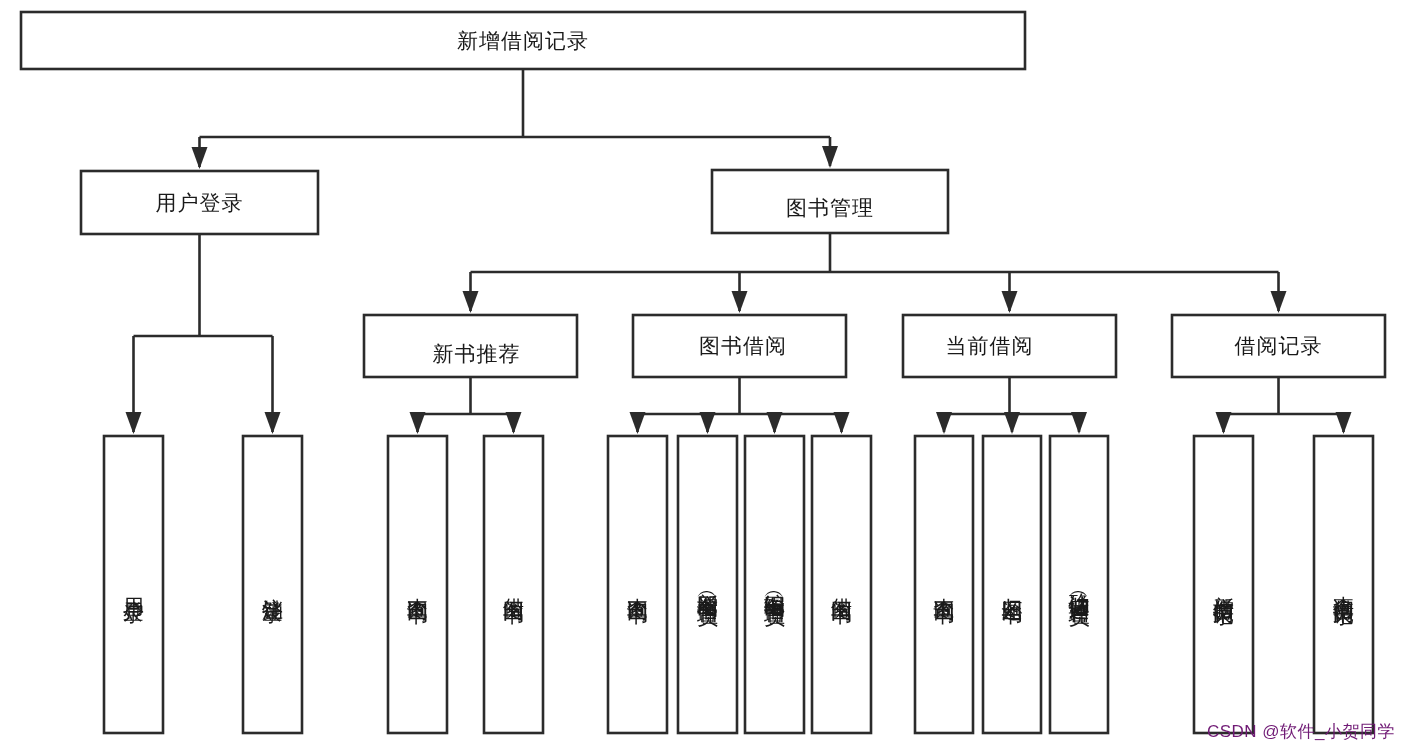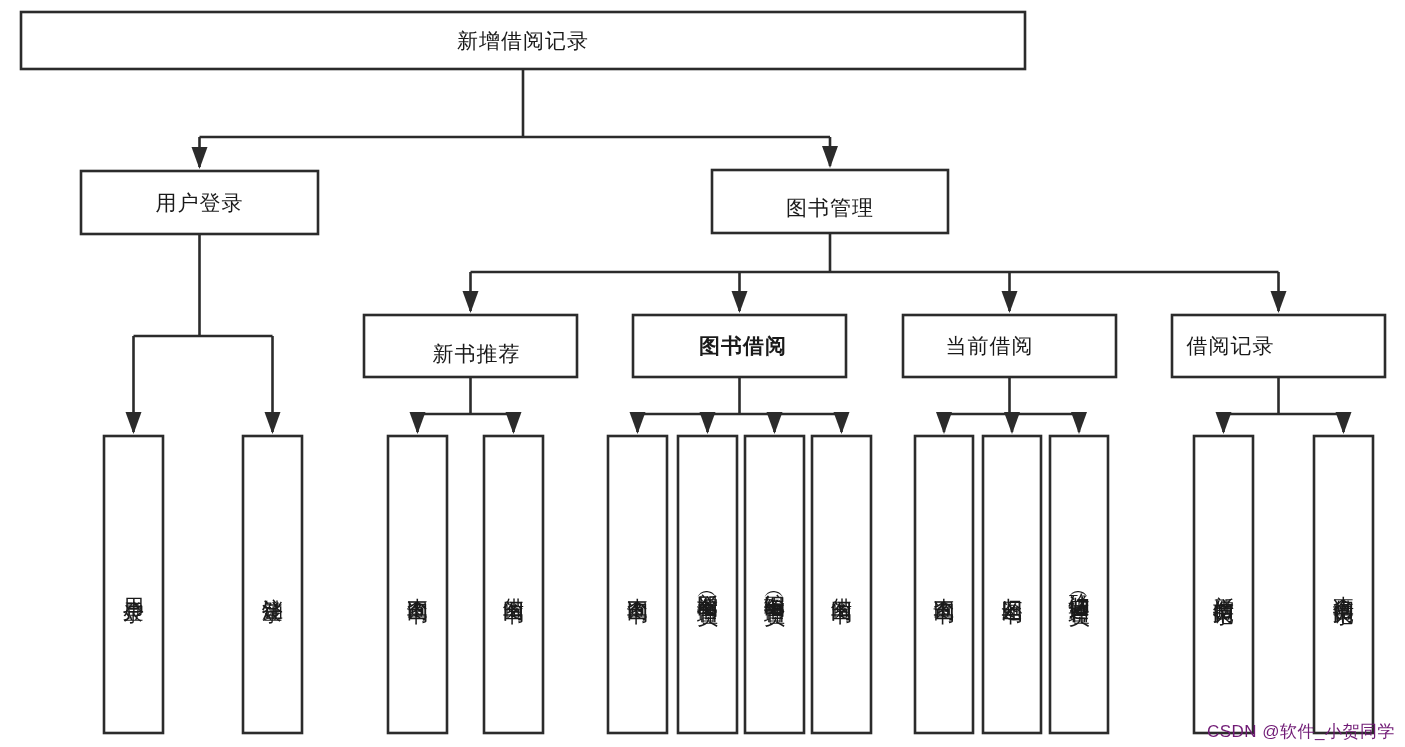--- a/index.html
+++ b/index.html
@@ -160,23 +160,23 @@
         <rect x="1194" y="436" width="59" height="297" class="node-rect"></rect>
         <rect x="1314" y="436" width="59" height="297" class="node-rect"></rect>
       </g>
   </svg>
 
   <div id="labels-layer">
       <div class="htext-wrap" style="left: 21px; top: 12px; width: 1004px; height: 57px;">新增借阅记录</div>
       <div class="htext-wrap" style="left: 81px; top: 171px; width: 237px; height: 63px;">用户登录</div>
       <div class="htext-wrap" style="left: 712px; top: 170px; width: 236px; height: 76px;">图书管理</div>
       <div class="htext-wrap" style="left: 364px; top: 315px; width: 213px; height: 78px; margin-left: 6px;">新书推荐</div>
-      <div class="htext-wrap" style="left: 633px; top: 315px; width: 220px; height: 62px; font-weight: bold;">图书借阅</div>
+      <div class="htext-wrap" style="left: 633px; top: 315px; width: 220px; height: 62px;">图书借阅</div>
       <div class="htext-wrap" style="left: 903px; top: 315px; width: 173px; height: 62px;">当前借阅</div>
-      <div class="htext-wrap" style="left: 1124px; top: 315px; width: 213px; height: 62px;">借阅记录</div>
+      <div class="htext-wrap" style="left: 1172px; top: 315px; width: 213px; height: 62px;">借阅记录</div>
       <div class="vtext-wrap" style="left: 104px; top: 436px; width: 59px; height: 297px;">
         <span class="vtext">用户登录</span>
       </div>
       <div class="vtext-wrap" style="left: 243px; top: 436px; width: 59px; height: 297px;">
         <span class="vtext">注销登录</span>
       </div>
       <div class="vtext-wrap" style="left: 388px; top: 436px; width: 59px; height: 297px;">
         <span class="vtext">查询图书</span>
       </div>
       <div class="vtext-wrap" style="left: 484px; top: 436px; width: 59px; height: 297px;">

